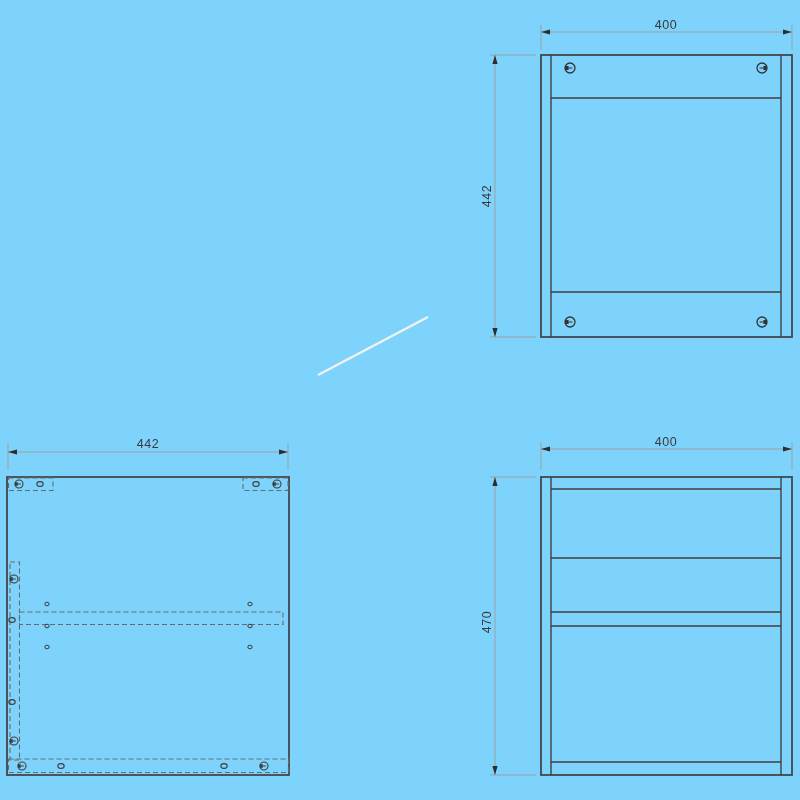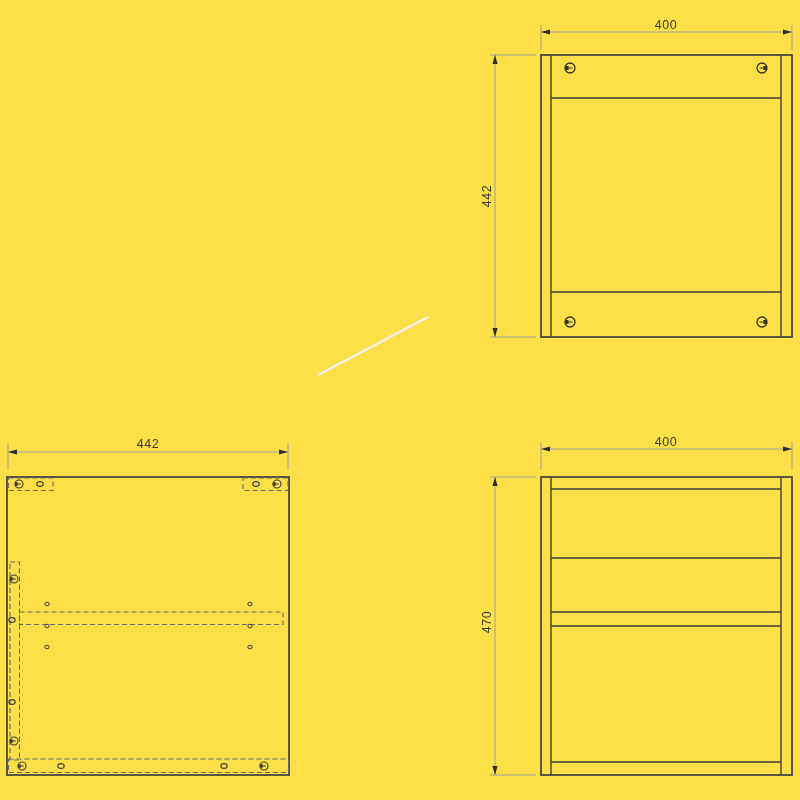--- a/index.html
+++ b/index.html
@@ -8,21 +8,21 @@
     width: 800px;
     height: 800px;
     background: #ffffff;
     overflow: hidden;
     font-family: "Liberation Sans", sans-serif;
   }
   .canvas {
     position: relative;
     width: 800px;
     height: 800px;
-    background: #fde047;
+    background: #7dd3fc;
   }
   svg.linework {
     position: absolute;
     left: 0;
     top: 0;
   }
   .dim-label {
     position: absolute;
     width: 44px;
     height: 14px;

